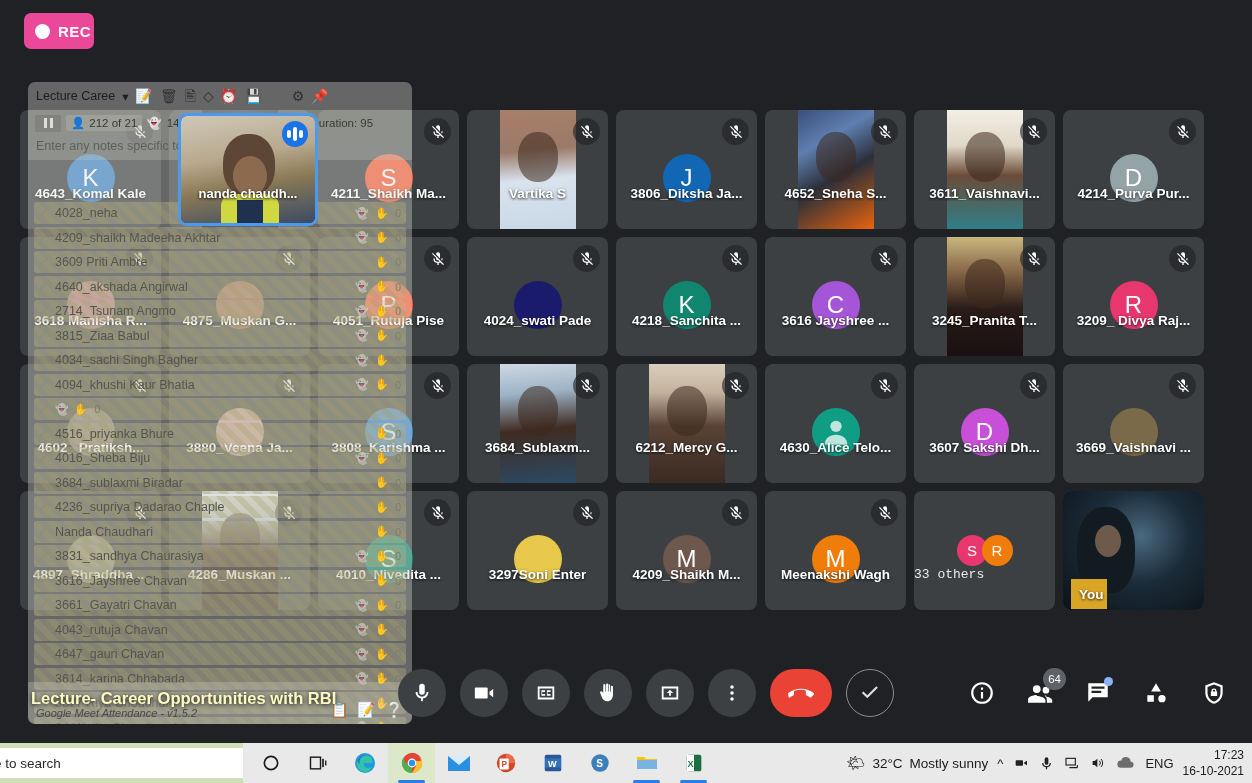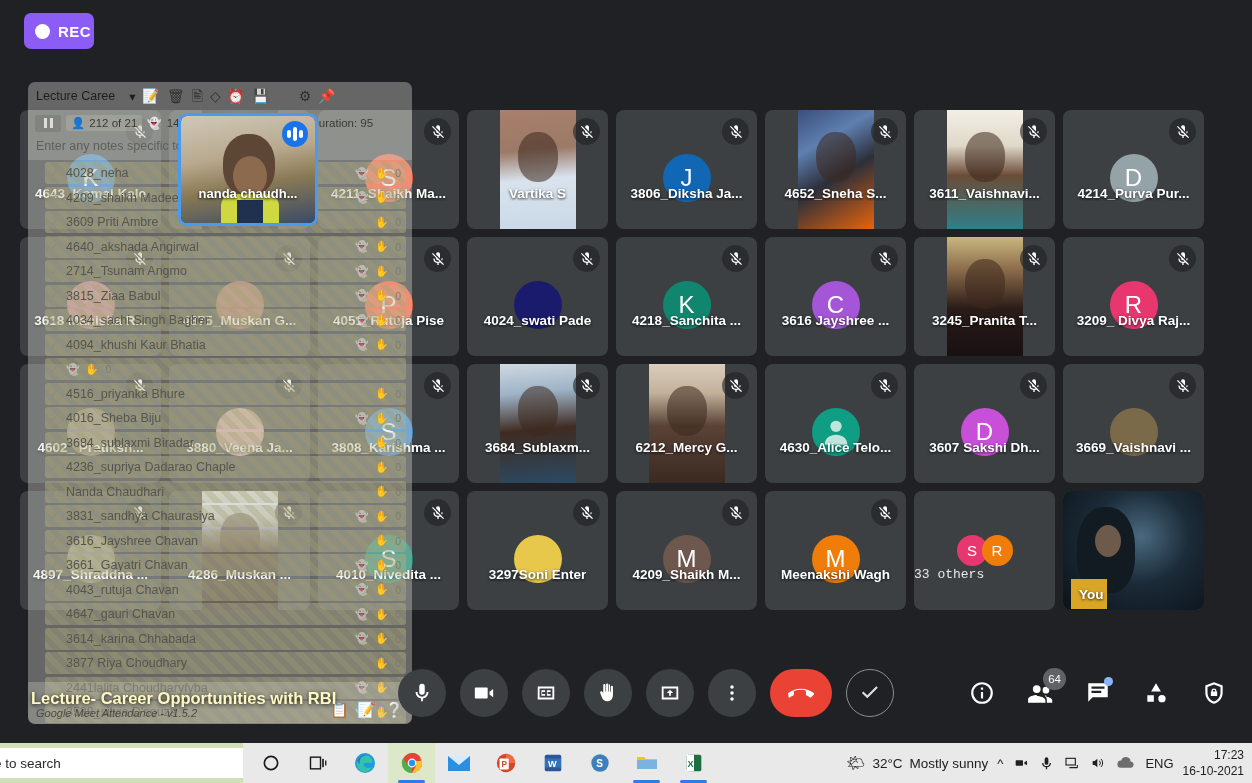--- a/index.html
+++ b/index.html
@@ -7,21 +7,21 @@
     width: 1252px; height: 783px; overflow: hidden;
     background: #202124;
     font-family: "Liberation Sans", sans-serif;
   }
   #root { position: relative; width: 1252px; height: 783px; background: #202124; }
 
   
   .rec-badge {
     position: absolute; left: 24px; top: 13px;
     width: 70px; height: 36px; border-radius: 7px;
-    background: #8b5cf6; display: flex; align-items: center;
+    background: #ec4899; display: flex; align-items: center;
     gap: 8px; padding-left: 11px;
   }
   .rec-dot { width: 15px; height: 15px; border-radius: 50%; background: #fff; flex: none; }
   .rec-label { color: #fff; font-size: 15px; font-weight: bold; letter-spacing: .4px; }
 
   
   .grid { position: absolute; left: 482px; top: 110px; width: 700px; }
   .grid-row { display: flex; gap: 8px; margin-bottom: 8px; }
   .tile {
     position: relative; width: 141px; height: 119px;
@@ -69,21 +69,21 @@
     position: absolute; left: 28px; top: 82px; width: 384px; height: 642px;
     background: rgba(225,225,215,.36);
     border-radius: 7px;
     overflow: hidden;
   }
   .ext-toolbar {
     height: 28px; display: flex; align-items: center; gap: 7px;
     padding: 0 8px; color: #2b2b2b;
   }
   .ext-select {
-    display: flex; align-items: center; gap: 14px;
+    display: flex; align-items: center; gap: 7px;
     font-size: 12.5px; color: #1d1d1d; max-width: 110px;
   }
   .ext-select .txt { overflow: hidden; white-space: nowrap; }
   .ext-ico { font-size: 14px; line-height: 1; opacity: .92; }
   .ext-ico.push { margin-left: 22px; }
 
   .ext-stats {
     height: 26px; display: flex; align-items: center; gap: 5px;
     padding: 0 7px; font-size: 11.5px; color: #3a3a33;
     background: rgba(200,200,190,.30);
@@ -91,21 +91,21 @@
   .pausebtn { width: 26px; height: 17px; background: rgba(120,120,115,.55); border-radius: 2px;
               display:flex;align-items:center;justify-content:center;gap:3px; }
   .pausebtn i { display:block;width:3px;height:10px;background:#ddd; }
   .chip { background: rgba(190,190,180,.34); border-radius: 3px; padding: 1px 5px;
           display:flex; align-items:center; gap:4px; }
 
   .ext-note {
     height: 24px; padding: 3px 8px; font-size: 12.5px; color: #5f5f58;
     background: rgba(205,205,196,.28);
   }
-  .ext-list { padding: 2px 6px 0 17px; }
+  .ext-list { padding: 2px 6px 0 6px; margin-top: 40px; }
   .ext-row {
     height: 22px; display: flex; align-items: center; gap: 6px;
     background: rgba(188,184,140,.35);
     background-image: repeating-linear-gradient(45deg, rgba(160,156,110,.30) 0 6px, rgba(0,0,0,0) 6px 12px);
     border-radius: 3px; margin-bottom: 2.5px; padding: 0 5px;
     font-size: 12.5px; color: #55554d;
   }
   .ext-row .tick { color: #8b8b7e; font-size: 11px; width: 10px; }
   .ext-row .nm { flex: 1; white-space: nowrap; overflow: hidden; text-overflow: ellipsis; }
   .ext-row .ghost { font-size: 11px; opacity: .55; }

